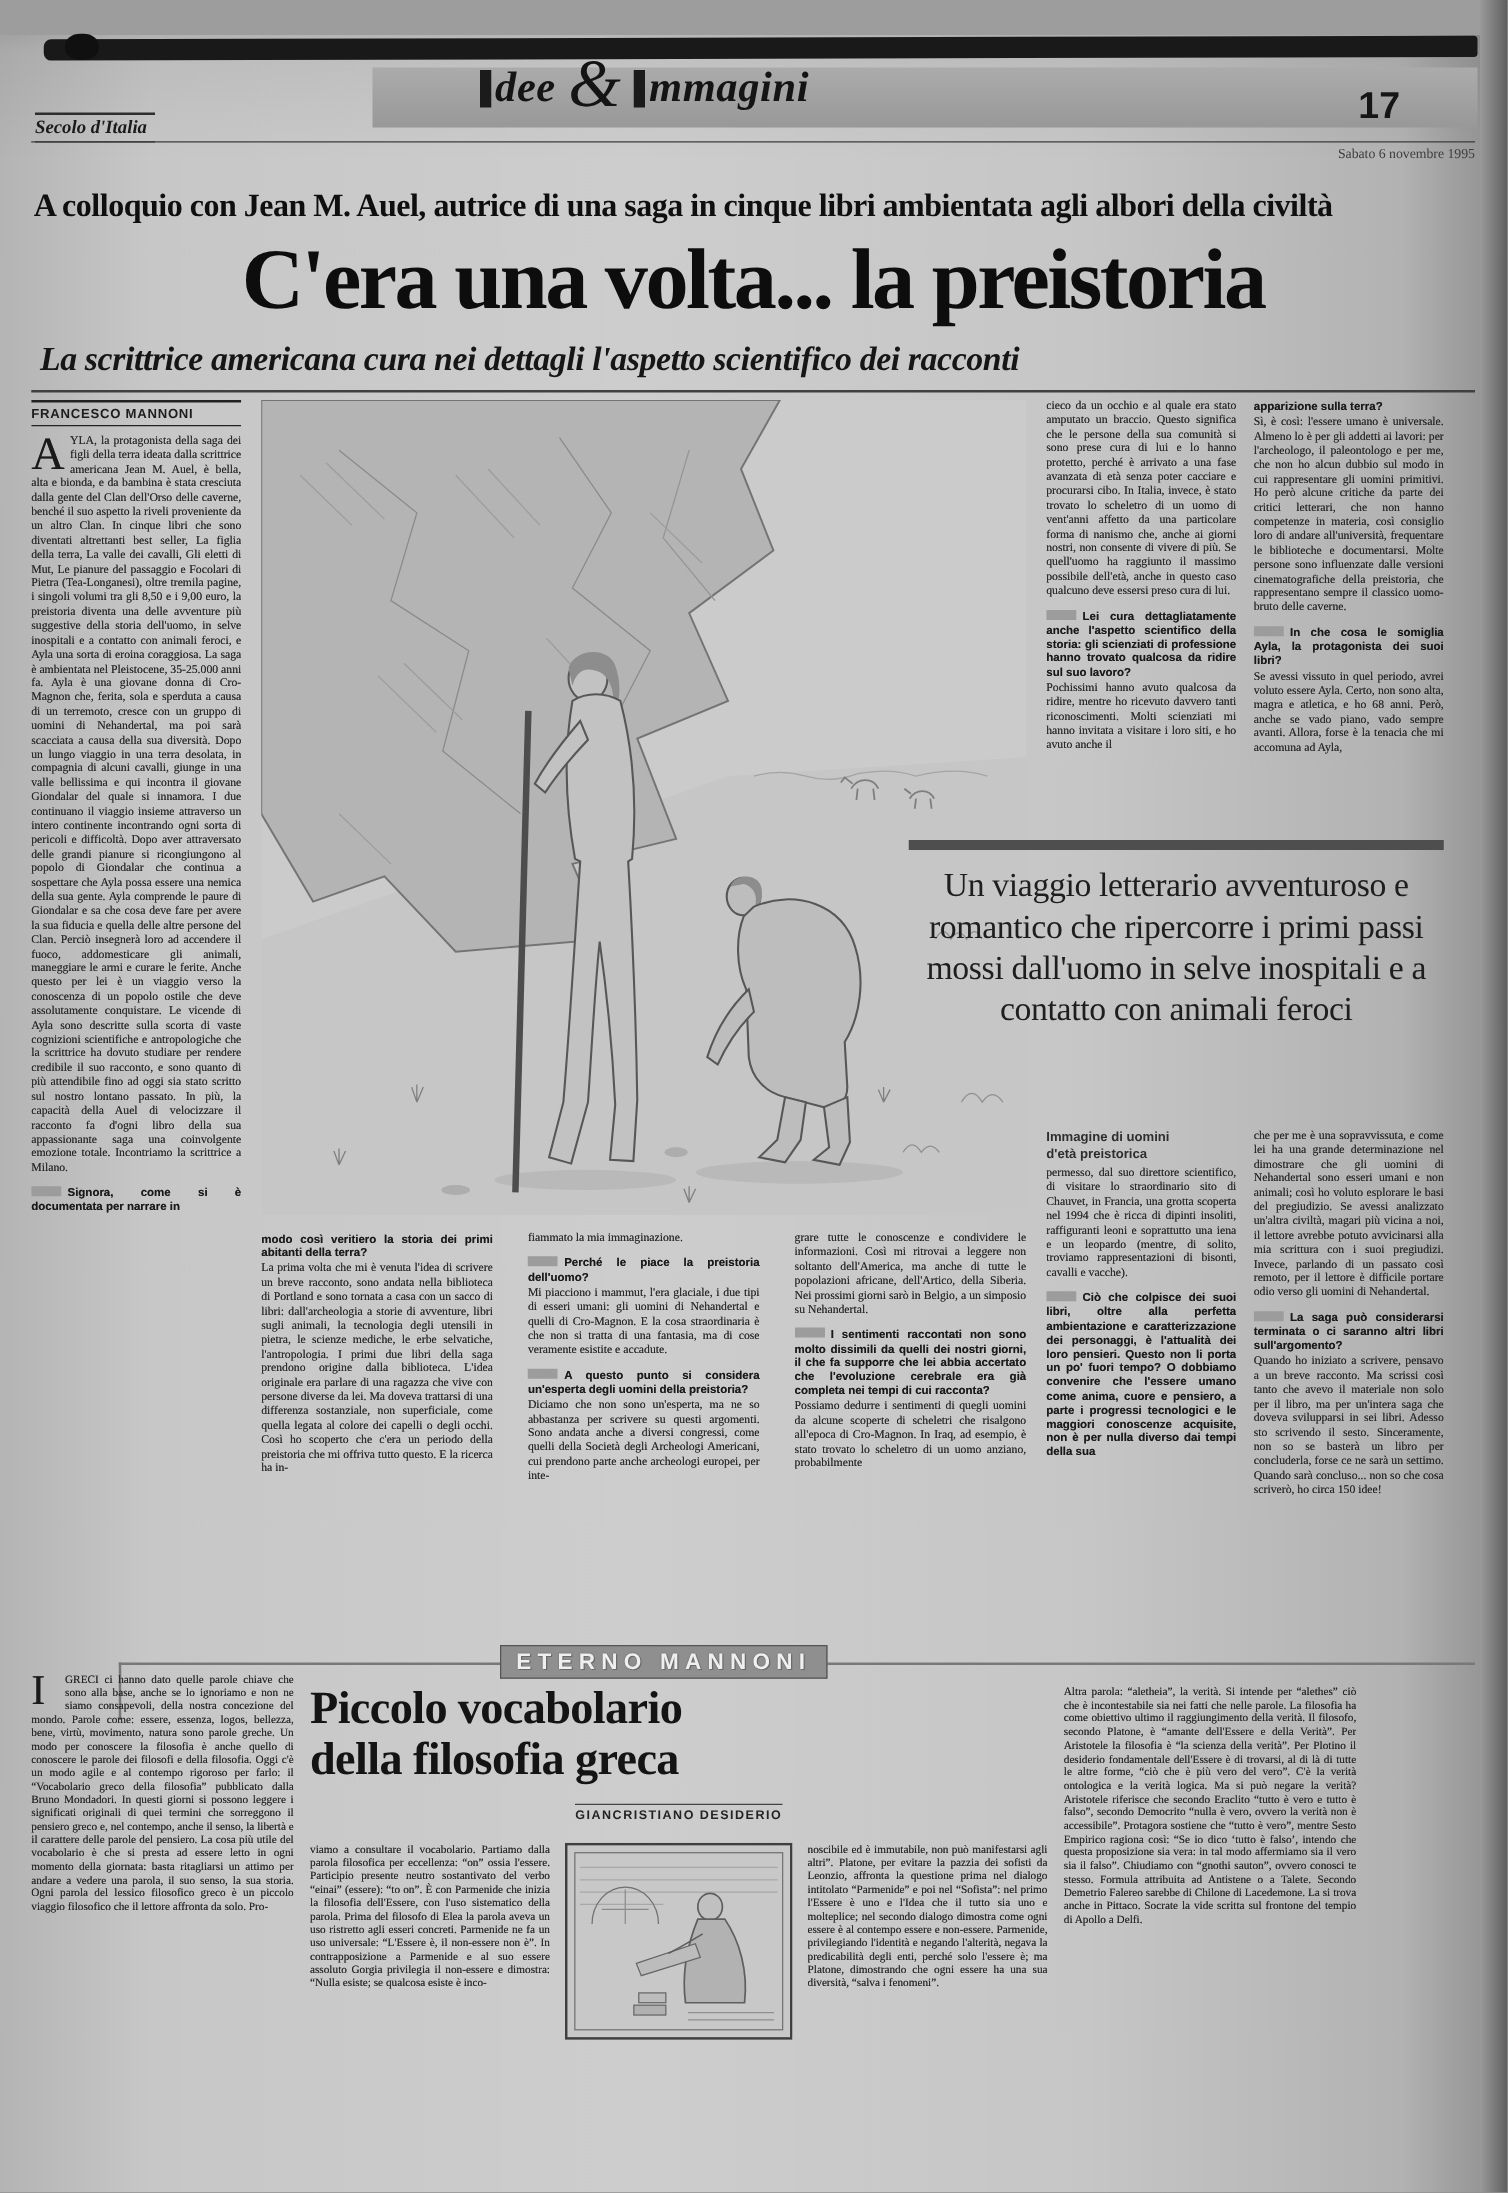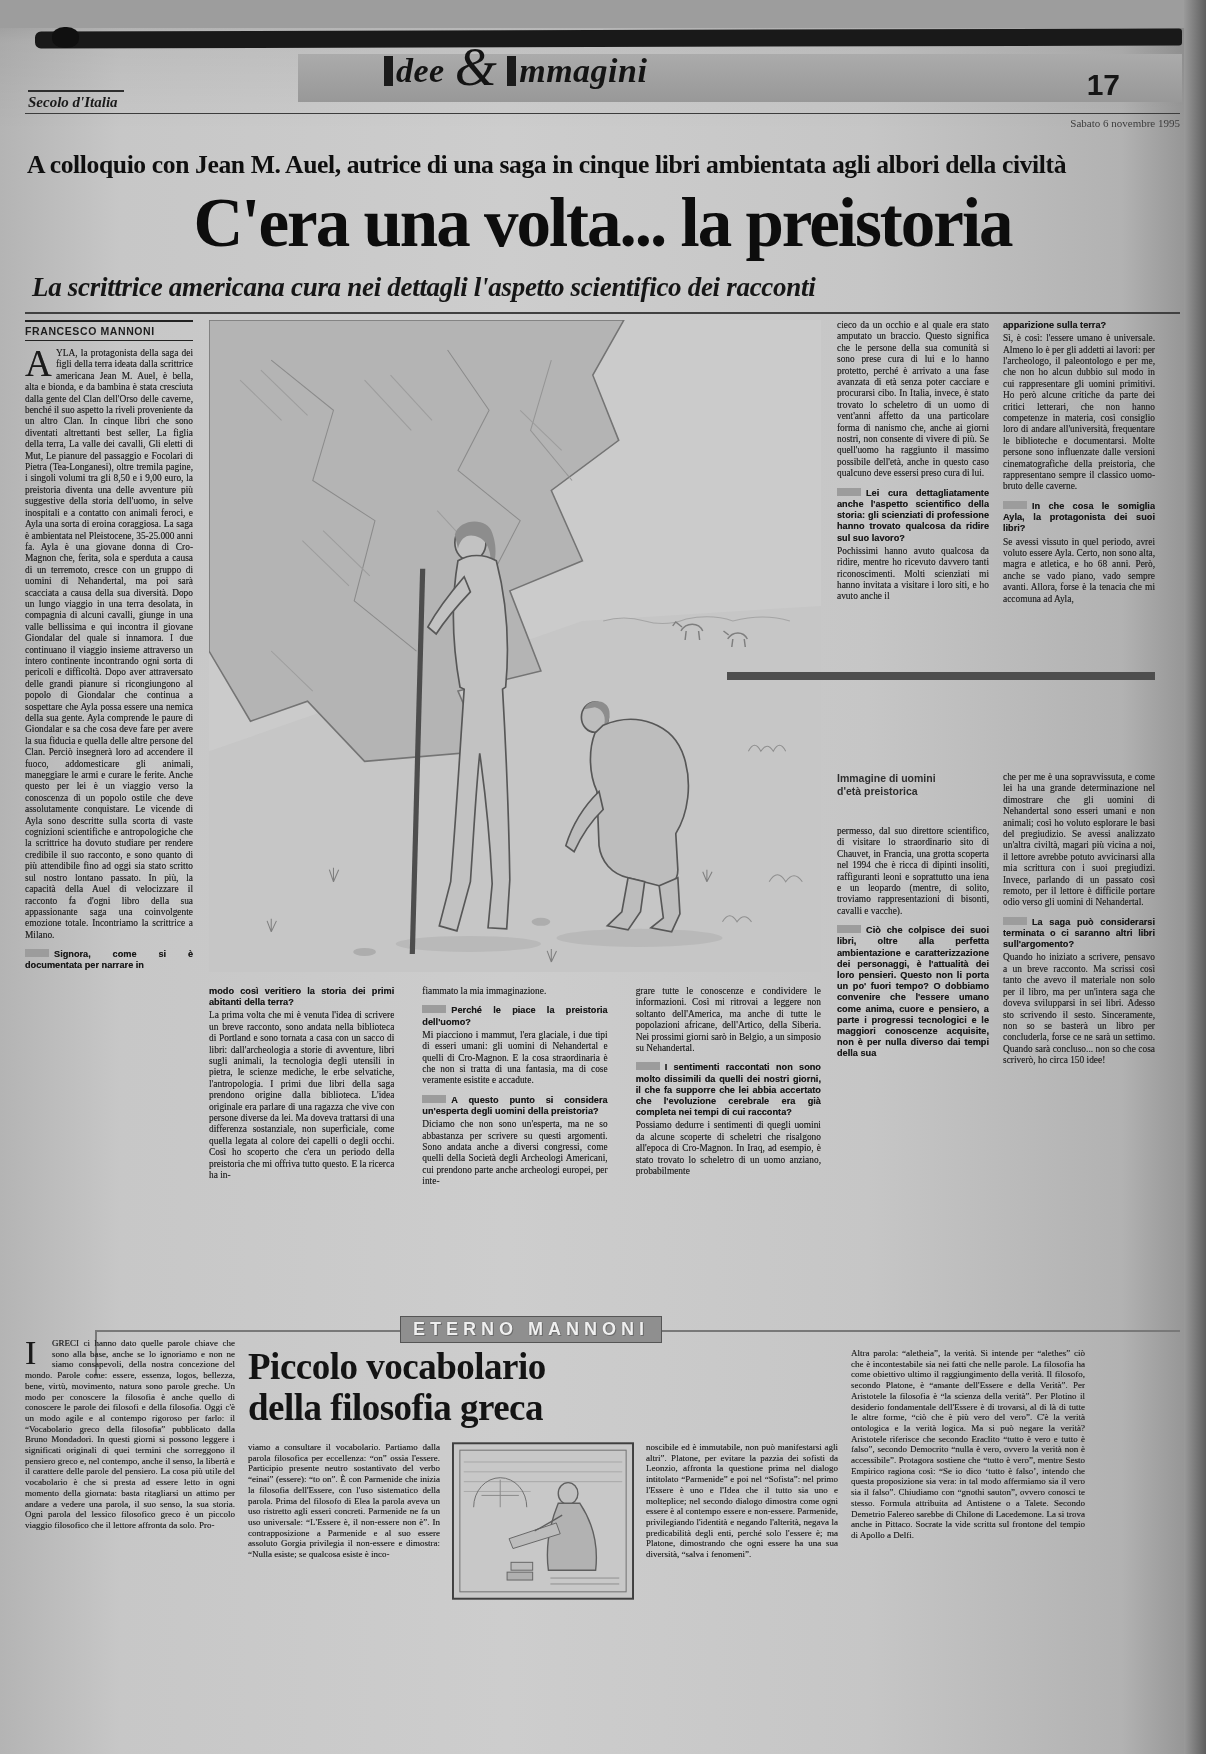--- a/index.html
+++ b/index.html
@@ -50,21 +50,21 @@
   .subcol{flex:1;overflow:hidden;}
   .right{width:318px;display:flex;flex-direction:column;}
   .rtop{display:flex;gap:14px;height:340px;overflow:hidden;}
   .rcolpair{display:flex;gap:14px;flex:1;overflow:hidden;}
   .rcol{flex:1;overflow:hidden;}
   .quotebox{margin:12px 0 80px -110px;width:428px;}
   .quotebar{height:8px;background:#4e4e4e;margin-bottom:12px;}
   .quotetext{font-size:27px;line-height:33px;text-align:center;color:#1e1e1e;letter-spacing:-.3px;}
   .rbot{flex:1;}
   .caption{font-family:"Liberation Sans",sans-serif;font-weight:700;font-size:10.5px;line-height:13px;
-    color:#2e2e2e;width:125px;margin-bottom:28px;}
+    color:#2e2e2e;width:125px;margin-bottom:4px;}
 
   
   .flow p{margin:0 0 2px;text-align:justify;font-size:9.4px;line-height:11.4px;color:#262626;
     text-shadow:0 0 .4px rgba(0,0,0,.5);}
   .flow p.q,.flow p.qc{font-family:Liberation Sans, sans-serif;font-weight:700;font-size:9.2px;
     line-height:11.2px;color:#191919;}
   .flow p.q{margin-top:8px;}
   .qmark{display:inline-block;width:24px;height:8px;background:#9c9c9c;margin-right:5px;}
   .dropcap{float:left;font-size:37px;line-height:30px;width:28px;margin:1px 3px 0 0;color:#1a1a1a;}
 
@@ -214,20 +214,21 @@
           </div>
         <div class="rcol flow">
             <p class="qc">apparizione sulla terra?</p>
             <p class="a">Sì, è così: l'essere umano è universale. Almeno lo è per gli addetti ai lavori: per l'archeologo, il paleontologo e per me, che non ho alcun dubbio sul modo in cui rappresentare gli uomini primitivi. Ho però alcune critiche da parte dei critici letterari, che non hanno competenze in materia, così consiglio loro di andare all'università, frequentare le biblioteche e documentarsi. Molte persone sono influenzate dalle versioni cinematografiche della preistoria, che rappresentano sempre il classico uomo-bruto delle caverne.</p>
             <p class="q"><span class="qmark"></span>In che cosa le somiglia Ayla, la protagonista dei suoi libri?</p>
             <p class="a">Se avessi vissuto in quel periodo, avrei voluto essere Ayla. Certo, non sono alta, magra e atletica, e ho 68 anni. Però, anche se vado piano, vado sempre avanti. Allora, forse è la tenacia che mi accomuna ad Ayla,</p>
           </div>
       </div>
       <div class="quotebox">
         <div class="quotebar"></div>
+        <div class="quotetext">Un viaggio letterario avventuroso e romantico che ripercorre i primi passi mossi dall'uomo in selve inospitali e a contatto con animali feroci</div>
       </div>
       <div class="rbot rcolpair">
         <div class="rcol">
           <div class="caption">Immagine di uomini d'età preistorica</div>
           <div class="flow">
               <p class="a">permesso, dal suo direttore scientifico, di visitare lo straordinario sito di Chauvet, in Francia, una grotta scoperta nel 1994 che è ricca di dipinti insoliti, raffiguranti leoni e soprattutto una iena e un leopardo (mentre, di solito, troviamo rappresentazioni di bisonti, cavalli e vacche).</p>
               <p class="q"><span class="qmark"></span>Ciò che colpisce dei suoi libri, oltre alla perfetta ambientazione e caratterizzazione dei personaggi, è l'attualità dei loro pensieri. Questo non li porta un po' fuori tempo? O dobbiamo convenire che l'essere umano come anima, cuore e pensiero, a parte i progressi tecnologici e le maggiori conoscenze acquisite, non è per nulla diverso dai tempi della sua</p>
             </div>
         </div>
         <div class="rcol flow">
@@ -244,20 +245,23 @@
   <div class="banner">ETERNO MANNONI</div>
 
   <div class="bottom">
     <div class="bleft flow">
         <p class="a"><span class="dropcap">I</span>GRECI ci hanno dato quelle parole chiave che sono alla base, anche se lo ignoriamo e non ne siamo consapevoli, della nostra concezione del mondo. Parole come: essere, essenza, logos, bellezza, bene, virtù, movimento, natura sono parole greche. Un modo per conoscere la filosofia è anche quello di conoscere le parole dei filosofi e della filosofia. Oggi c'è un modo agile e al contempo rigoroso per farlo: il “Vocabolario greco della filosofia” pubblicato dalla Bruno Mondadori. In questi giorni si possono leggere i significati originali di quei termini che sorreggono il pensiero greco e, nel contempo, anche il senso, la libertà e il carattere delle parole del pensiero. La cosa più utile del vocabolario è che si presta ad essere letto in ogni momento della giornata: basta ritagliarsi un attimo per andare a vedere una parola, il suo senso, la sua storia. Ogni parola del lessico filosofico greco è un piccolo viaggio filosofico che il lettore affronta da solo. Pro-</p>
       </div>
     <div class="bcenter">
       <div class="btitle">
         <div>Piccolo vocabolario</div>
         <div>della filosofia greca</div>
+      </div>
+      <div class="bbyline-wrap">
+        <span class="bbyline">GIANCRISTIANO DESIDERIO</span>
       </div>
       <div class="bcols">
         <div class="bcol flow">
             <p class="a">viamo a consultare il vocabolario. Partiamo dalla parola filosofica per eccellenza: “on” ossia l'essere. Participio presente neutro sostantivato del verbo “einai” (essere): “to on”. È con Parmenide che inizia la filosofia dell'Essere, con l'uso sistematico della parola. Prima del filosofo di Elea la parola aveva un uso ristretto agli esseri concreti. Parmenide ne fa un uso universale: “L'Essere è, il non-essere non è”. In contrapposizione a Parmenide e al suo essere assoluto Gorgia privilegia il non-essere e dimostra: “Nulla esiste; se qualcosa esiste è inco-</p>
           </div>
         <div class="betch">
           <svg viewBox="0 0 185 160" width="182" height="158">
             <rect x="1" y="1" width="183" height="158" fill="#c8c8c8" stroke="#3f3f3f" stroke-width="2"></rect>
             <rect x="8" y="8" width="169" height="144" fill="none" stroke="#707070"></rect>
             <g stroke="#a8a8a8" stroke-width="1">

